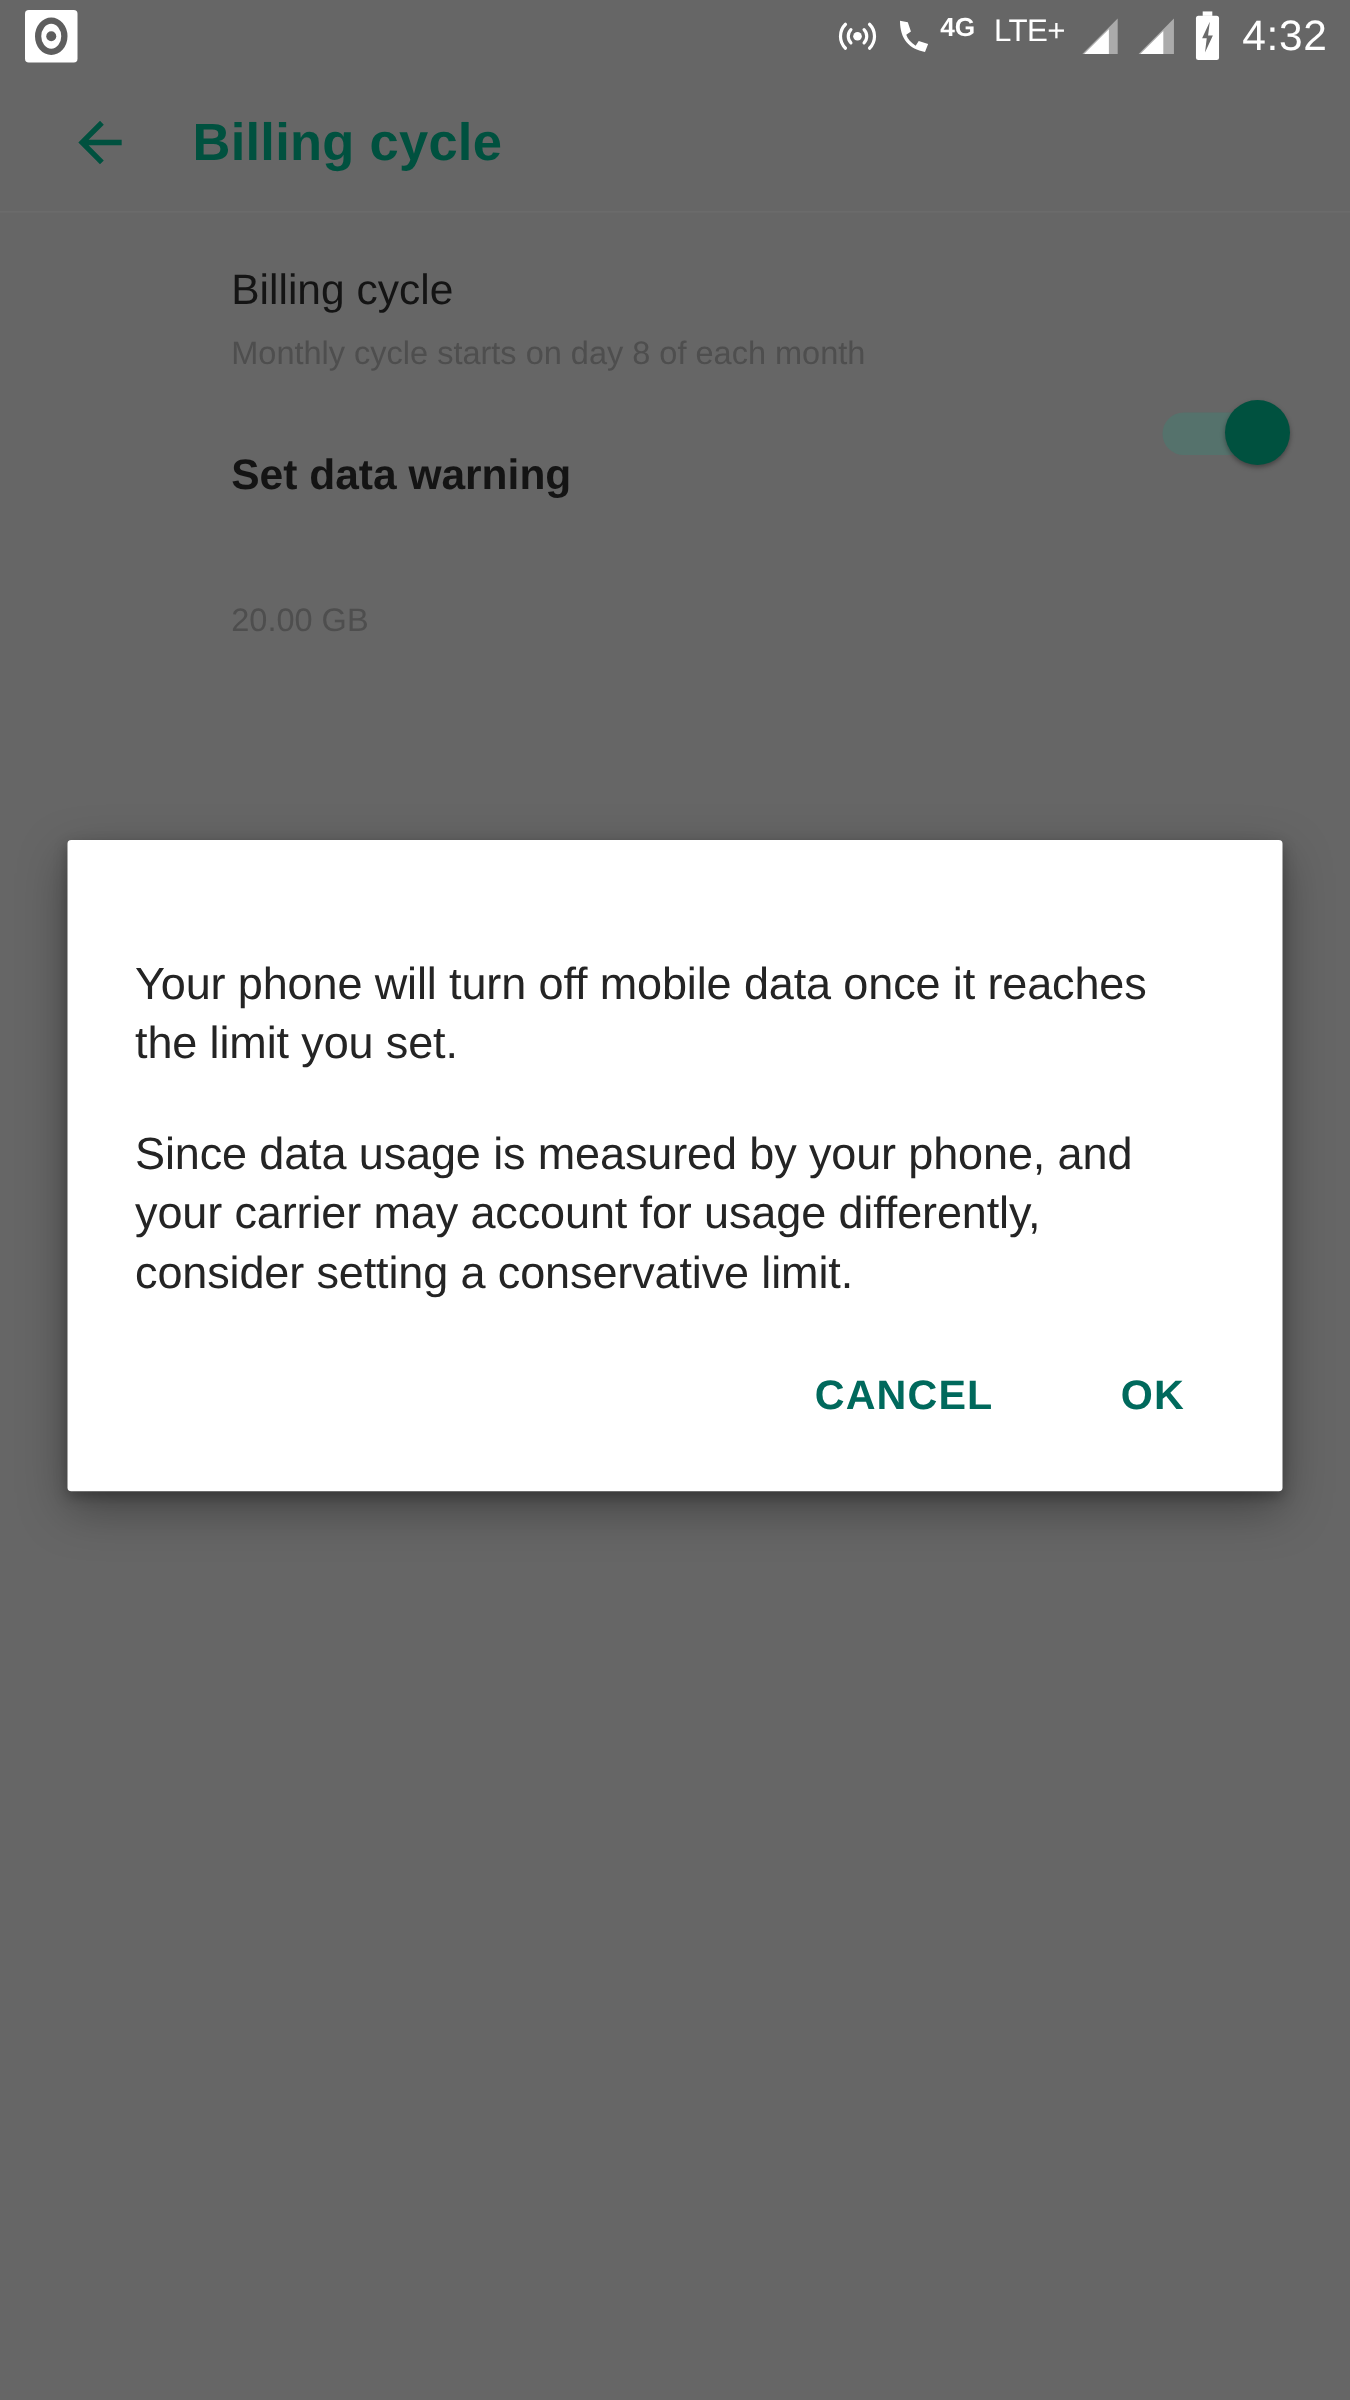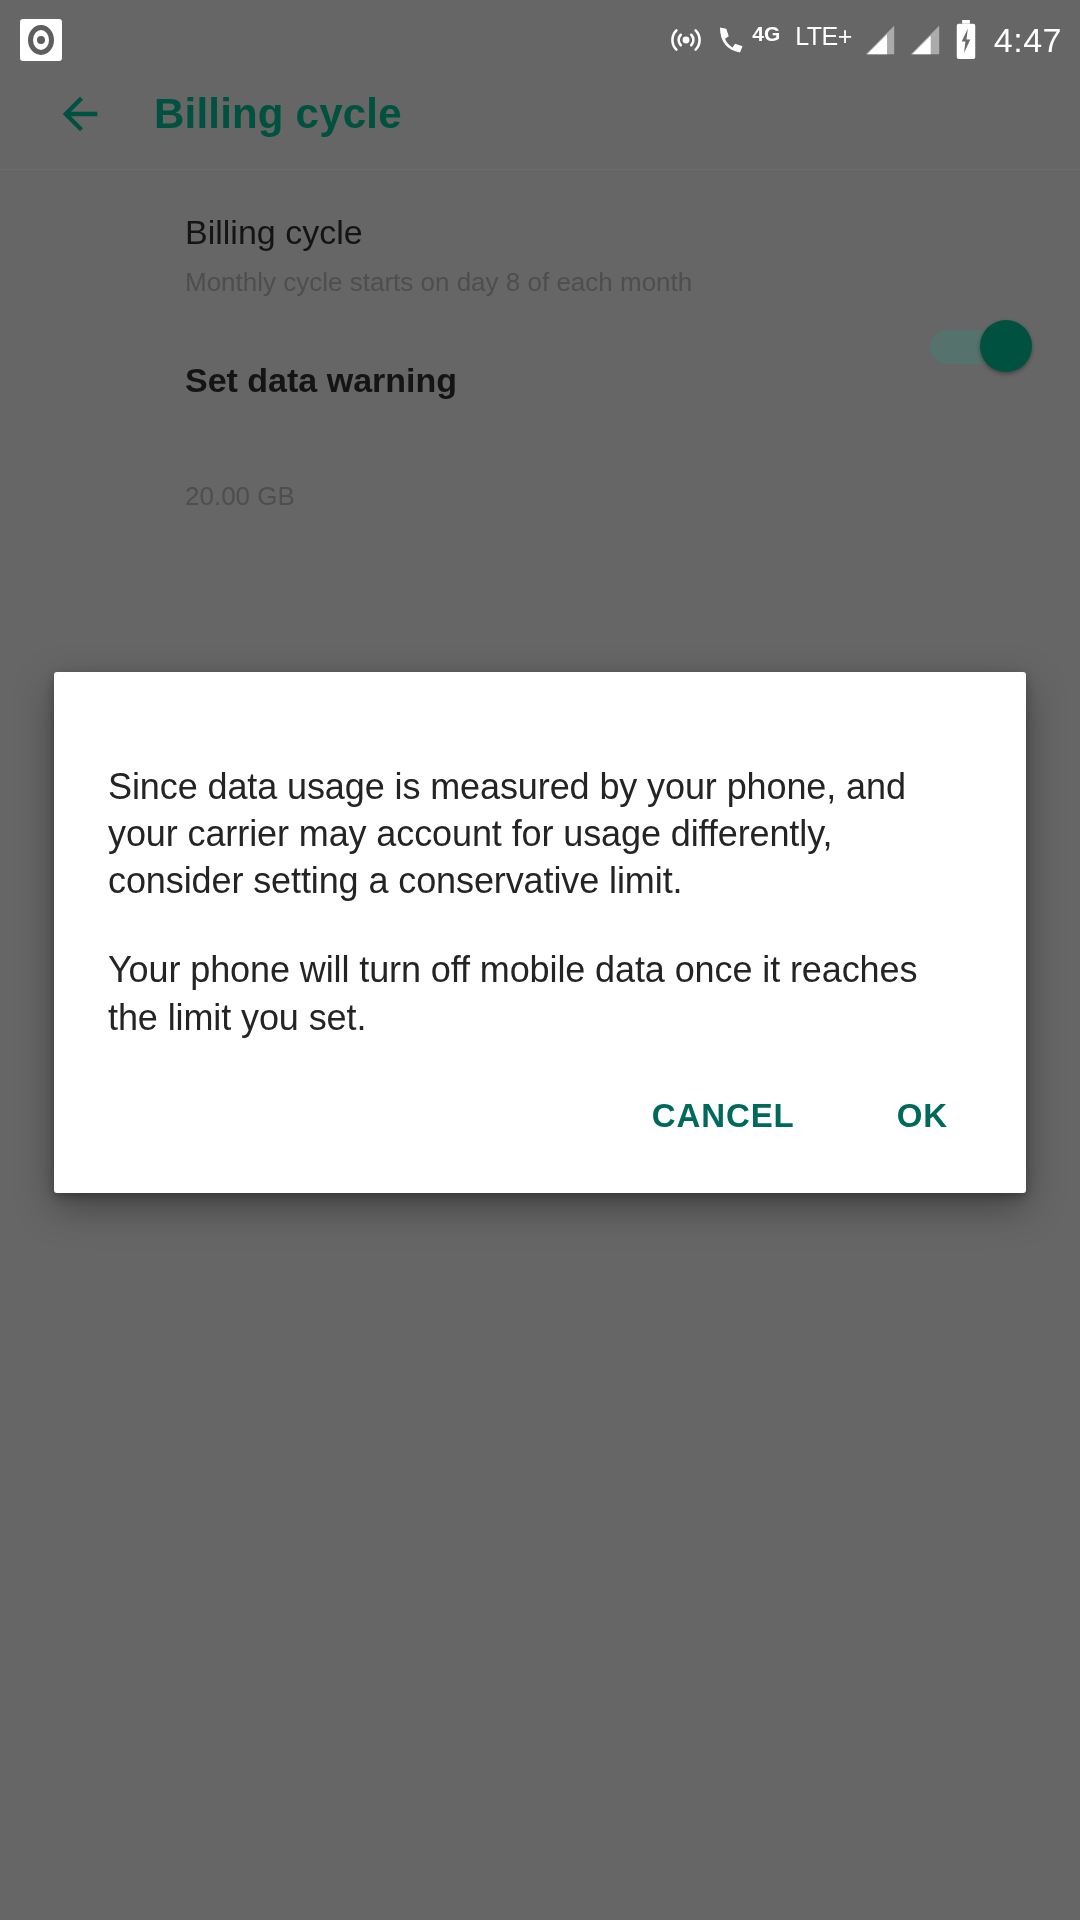--- a/index.html
+++ b/index.html
@@ -9,21 +9,21 @@
     font-family:"Liberation Sans", sans-serif;
     overflow:hidden;
   }
   #screen { position:relative; width:1080px; height:1920px; background:#666666; }
 
   
   .page-layer { position:absolute; inset:0; }
 
   
   .statusbar {
-    position:absolute; top:11px; left:0; width:1080px; height:58px;
+    position:absolute; top:0; left:0; width:1080px; height:58px;
     display:flex; align-items:center; padding:0 18px 0 20px;
   }
   .sb-left { display:flex; align-items:center; gap:10px; }
   .sb-right { margin-left:auto; display:flex; align-items:center; gap:11px; }
 
   .ic-player { width:42px; height:42px; background:#fff; border-radius:3px;
                display:flex; align-items:center; justify-content:center; }
   .ic-player .ring { width:26px; height:30px; border:5px solid #5e5e5e; border-radius:50%;
                      display:flex; align-items:center; justify-content:center; }
   .ic-player .dot { width:8px; height:8px; background:#5e5e5e; border-radius:50%; }
@@ -156,21 +156,21 @@
         </span>
 
         <span class="sb-icon">
           <svg width="26" height="40" viewBox="0 0 16 26">
             <rect x="5.5" y="0" width="5" height="2.4" fill="#ffffff"></rect>
             <rect x="2" y="2.4" width="12" height="23" rx="1.3" fill="#ffffff"></rect>
             <path d="M9.2 5.5 L5.2 14 L7.6 14 L6.7 21.5 L10.8 12.6 L8.3 12.6 Z" fill="#6b6b6b"></path>
           </svg>
         </span>
 
-        <span class="clock">4:47</span>
+        <span class="clock">4:32</span>
       </div>
     </div>
 
     <div class="appbar">
       <div class="back-btn">
         <svg width="52" height="52" viewBox="0 0 24 24">
           <path d="M20 11H7.8l5.6-5.6-1.4-1.4L4 12l8 8 1.4-1.4L7.8 13H20z" fill="#00513f"></path>
         </svg>
       </div>
       <div class="appbar-title">Billing cycle</div>
@@ -194,22 +194,22 @@
       <div class="row row-c">
         <div class="row-sub">20.00 GB</div>
       </div>
 
     </div>
   </div>
 
   <div class="dialog">
 
     <div class="dlg-body">
+      <p class="dlg-para">Your phone will turn off mobile data once it reaches the limit you set.</p>
       <p class="dlg-para">Since data usage is measured by your phone, and your carrier may account for usage differently, consider setting a conservative limit.</p>
-      <p class="dlg-para">Your phone will turn off mobile data once it reaches the limit you set.</p>
     </div>
 
     <div class="dlg-actions">
       <button class="dlg-btn cancel">CANCEL</button>
       <button class="dlg-btn ok">OK</button>
     </div>
   </div>
 
 </div>
 

